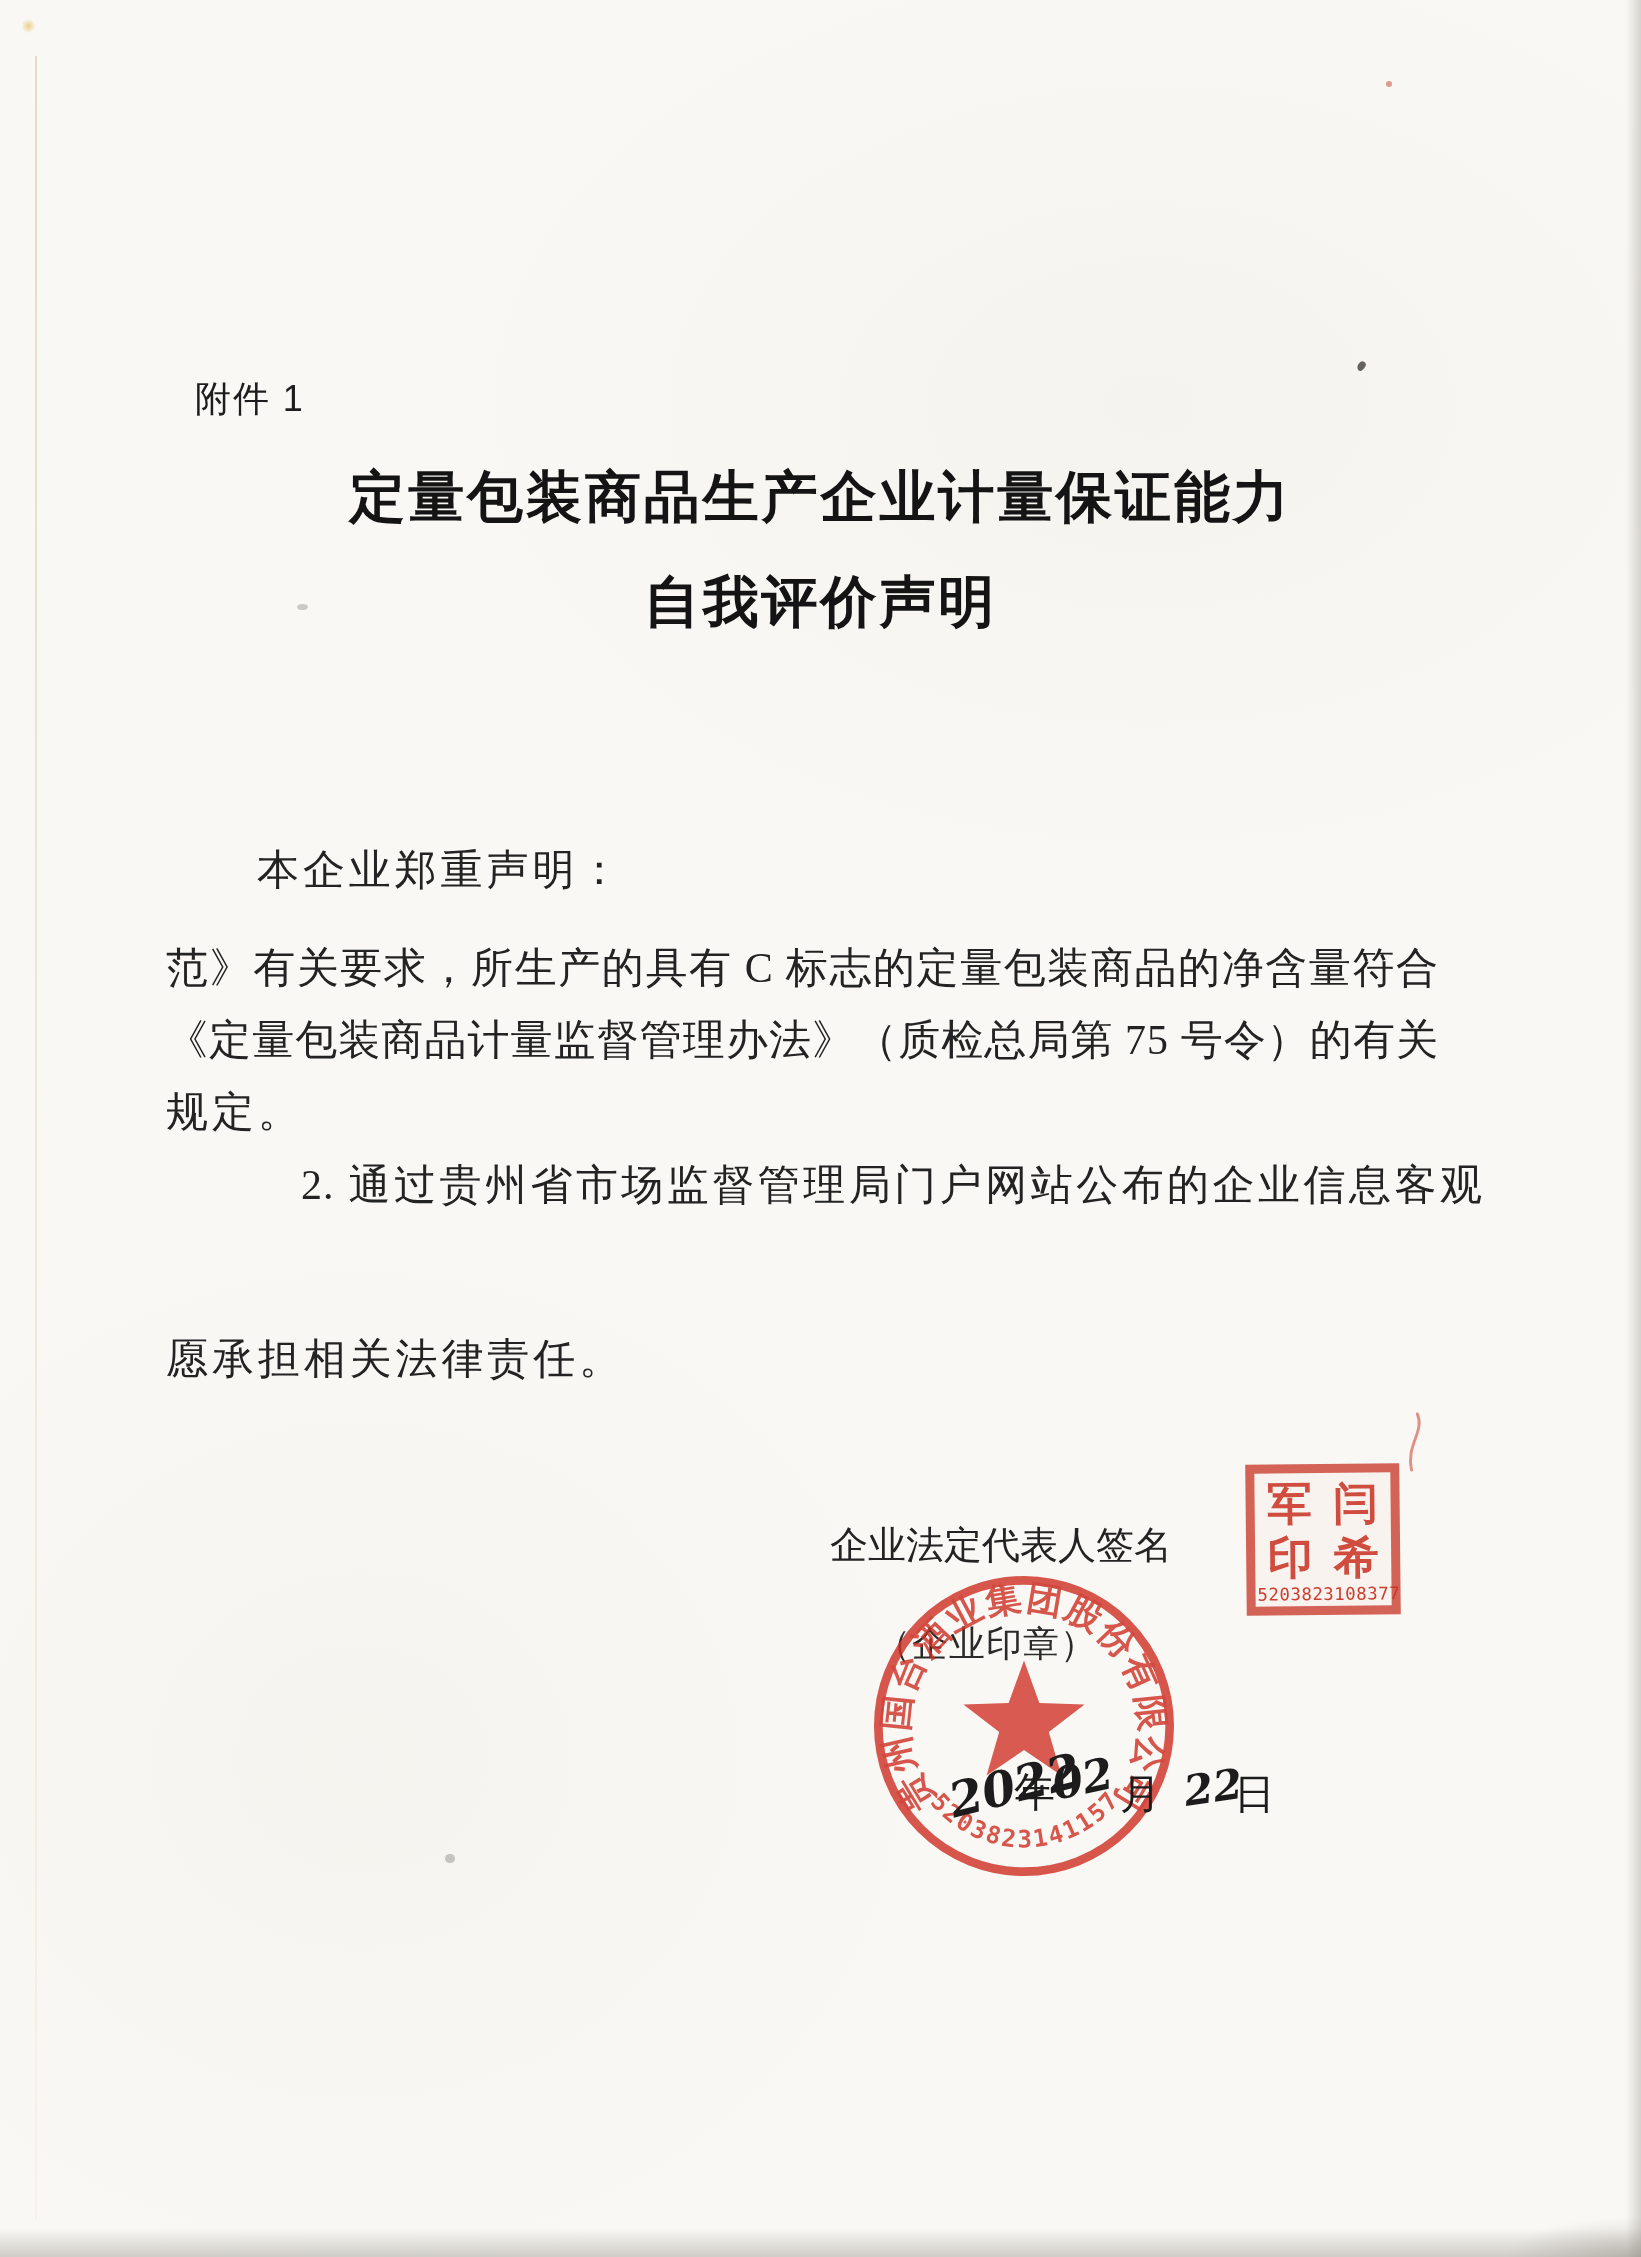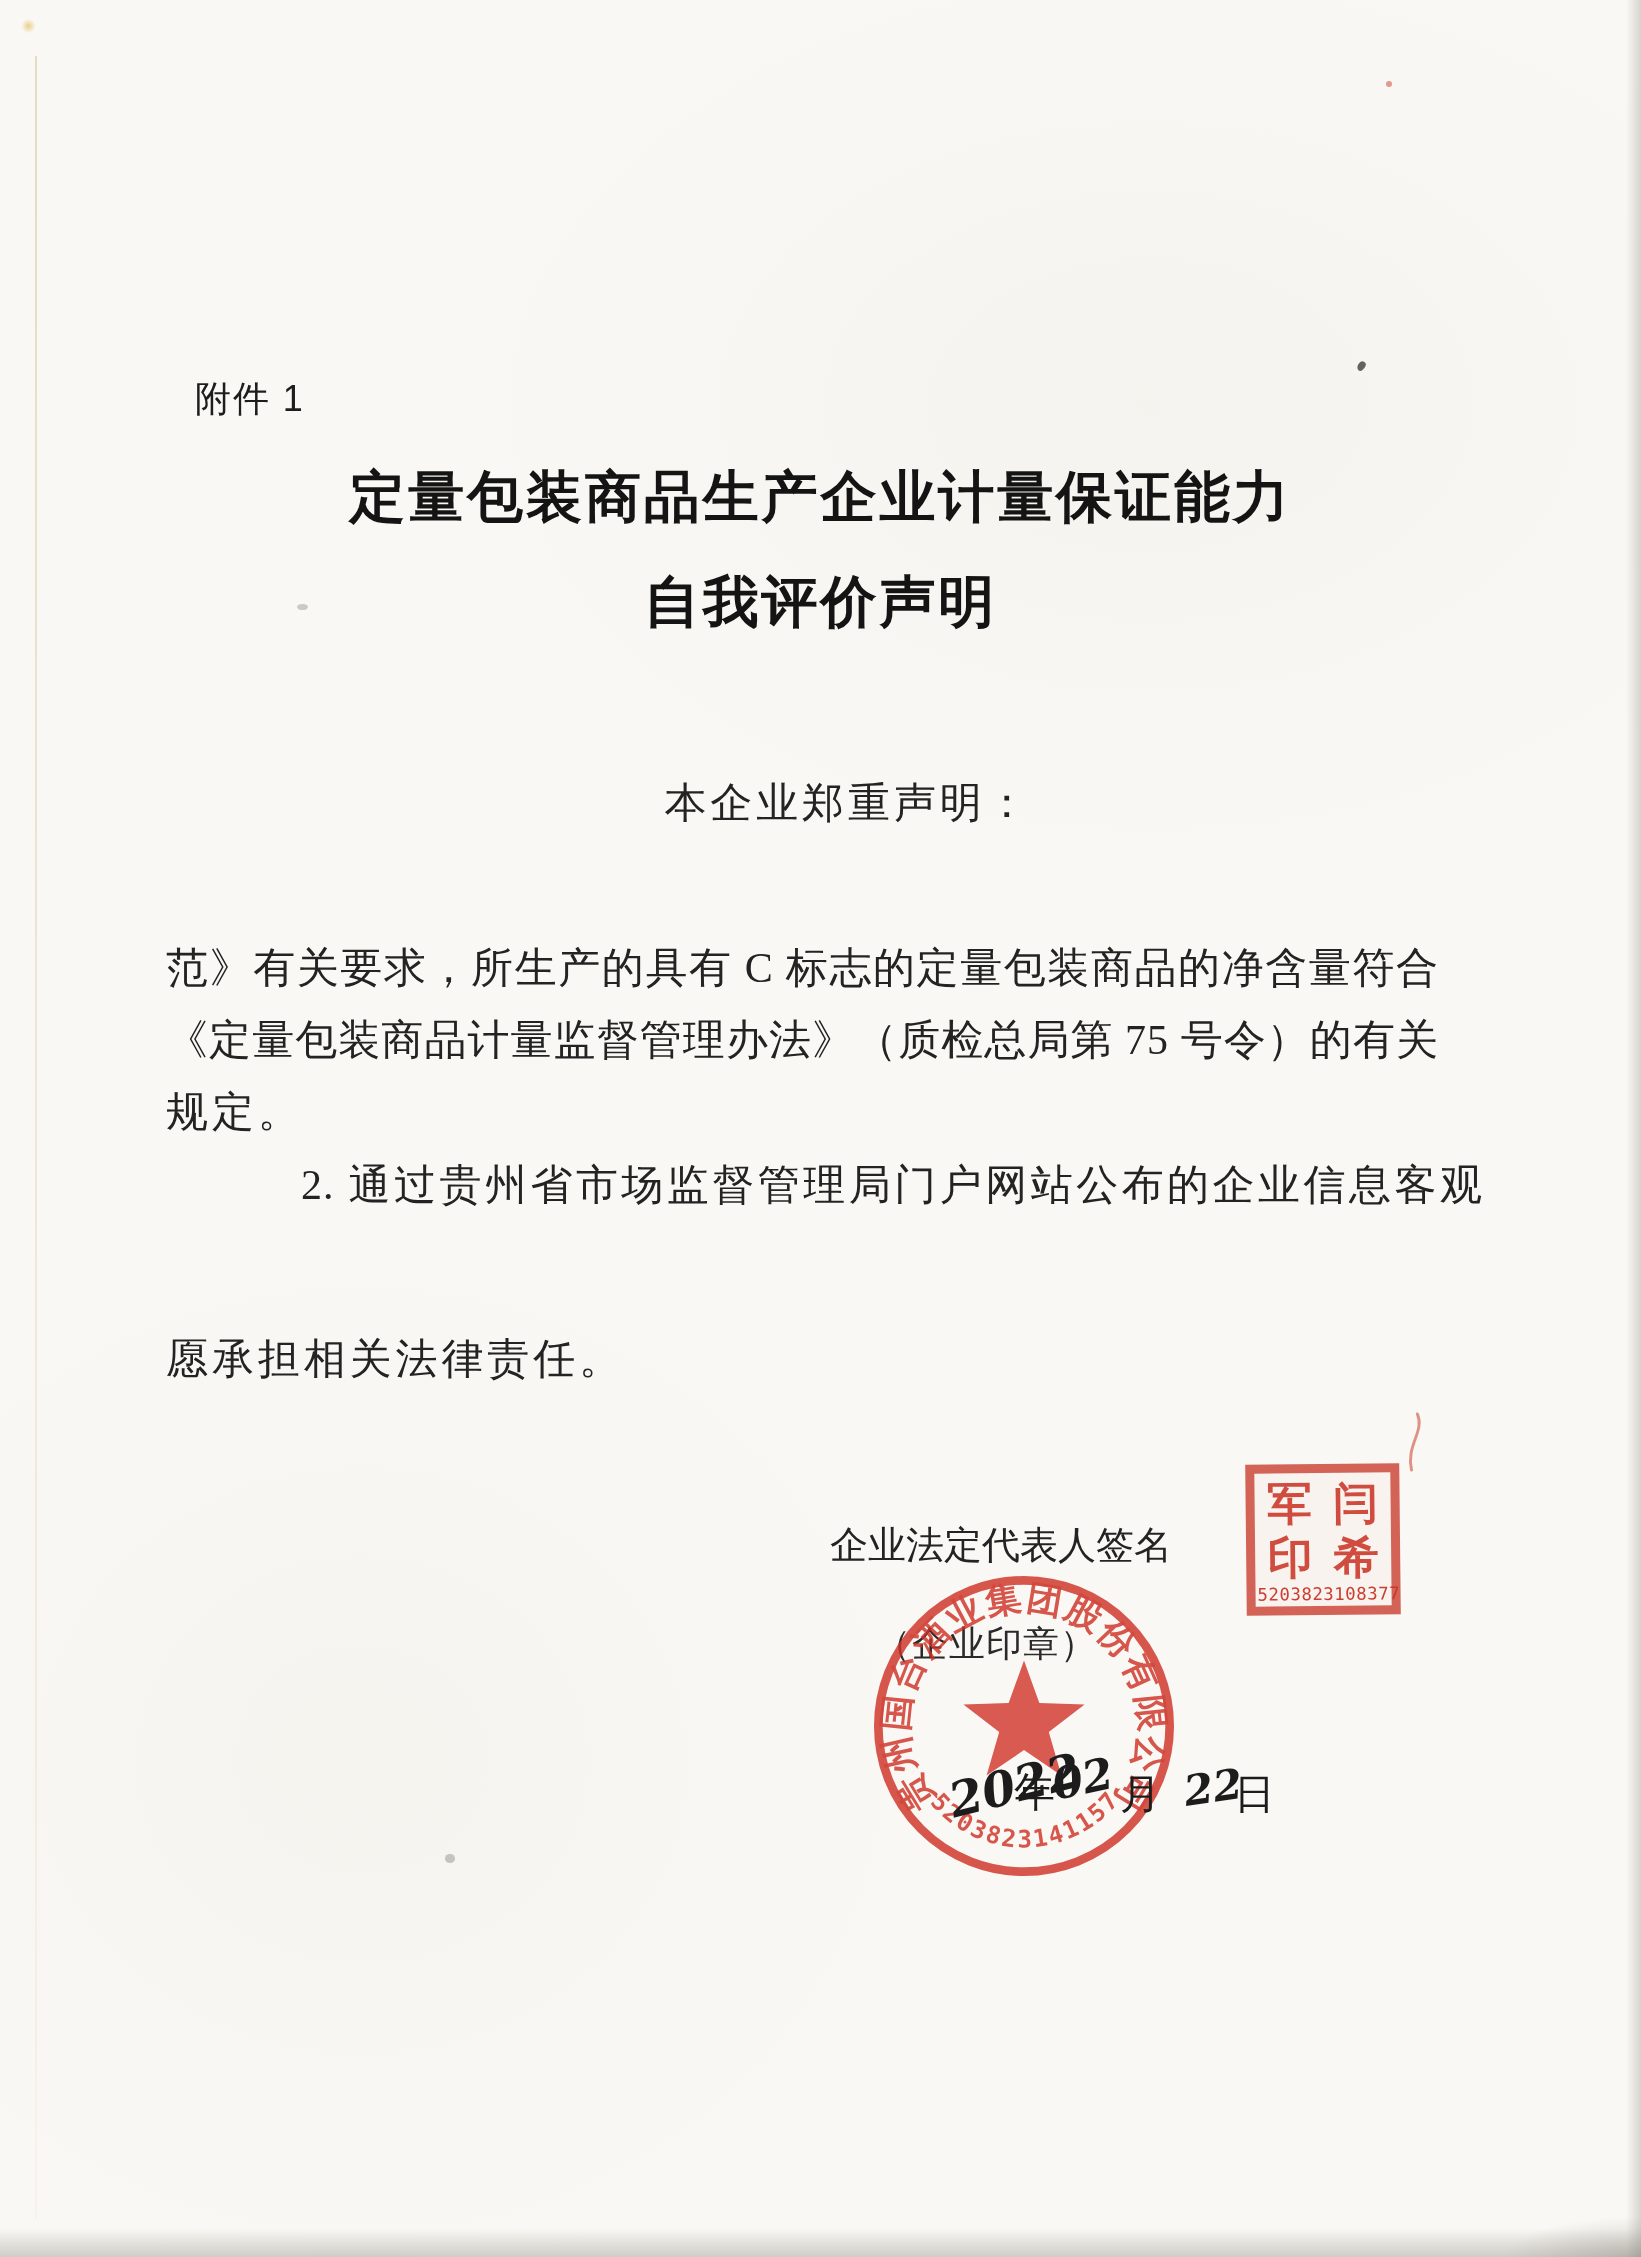--- a/index.html
+++ b/index.html
@@ -87,21 +87,21 @@
   <div class="speck speck-red"></div>
   <svg class="squiggle" width="33" height="62" viewBox="0 0 34 64">
     <path d="M22,2 C30,20 10,34 16,60" fill="none" stroke="rgba(203,60,44,.55)" stroke-width="3" stroke-linecap="round"></path>
   </svg>
 
   <div class="attachment">附件 1</div>
 
   <div class="title-line title-1">定量包装商品生产企业计量保证能力</div>
   <div class="title-line title-2">自我评价声明</div>
 
-  <div class="bline w-ind" style="top:779px;text-align:center;">本企业郑重声明：</div>
+  <div class="bline w-ind" style="top:846px;">本企业郑重声明：</div>
   <div class="bline w-full just" style="top:944px;">范》有关要求，所生产的具有 C 标志的定量包装商品的净含量符合</div>
   <div class="bline w-full just" style="top:1016px;">《定量包装商品计量监督管理办法》（质检总局第 75 号令）的有关</div>
   <div class="bline w-full" style="top:1088px;">规定。</div>
   <div class="bline w-ind just" style="top:1161px;margin-left:44px;">2. 通过贵州省市场监督管理局门户网站公布的企业信息客观</div>
   <div class="bline w-full" style="top:1303px;margin-top:32px;">愿承担相关法律责任。</div>
 
   <div class="sig-label">企业法定代表人签名</div>
   <div class="seal-hint">（企业印章）</div>
 
   <svg class="company-seal" viewBox="0 0 340 340">

